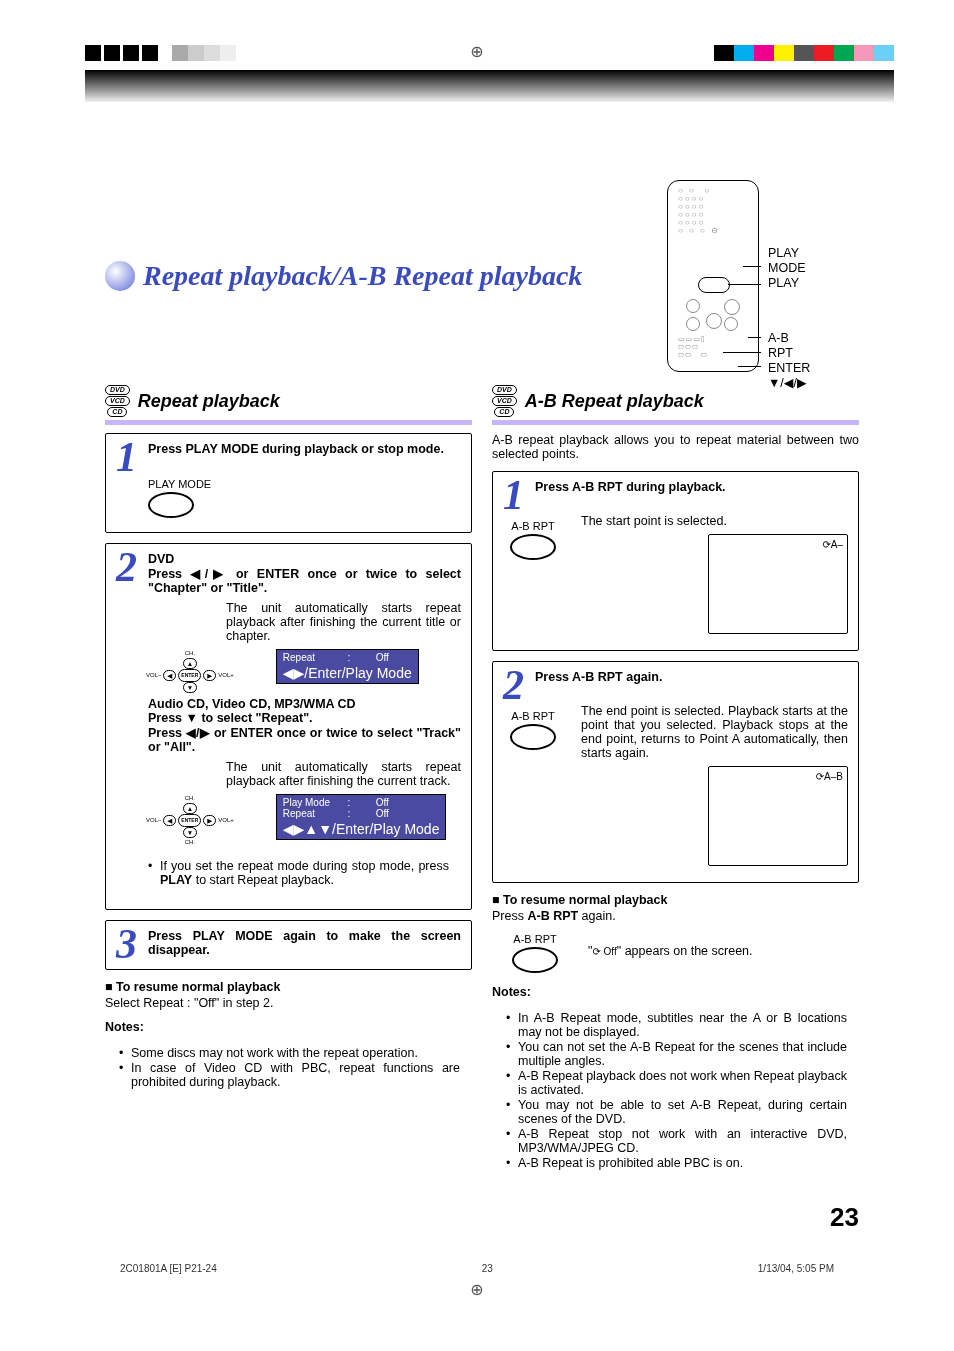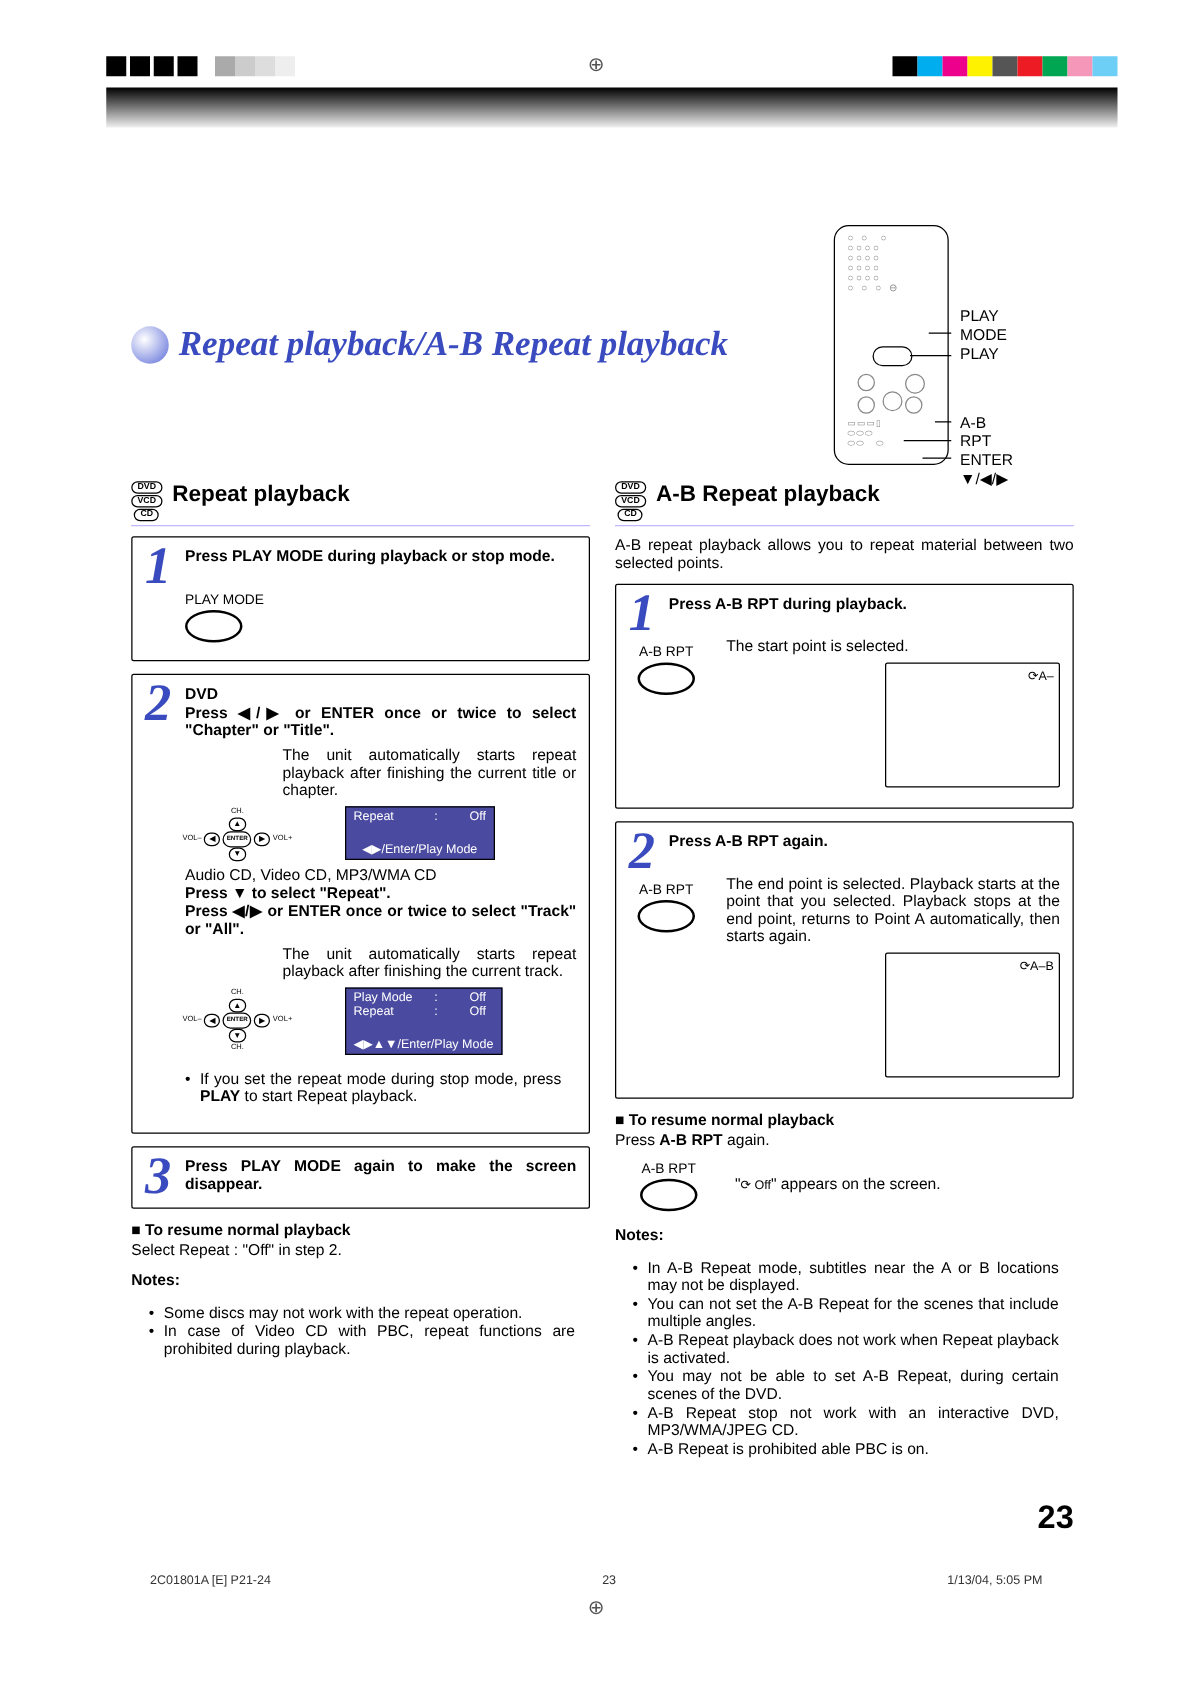--- a/index.html
+++ b/index.html
@@ -97,24 +97,26 @@
   .two-cols {
     display: flex;
     gap: 20px;
   }
   .col {
     flex: 1;
     min-width: 0;
   }
   .section-head {
     display: flex;
+    align-items: center;
     gap: 8px;
-    border-bottom: 1px solid #c4b5fd;
+    border-bottom: 5px solid #c4b5fd;
     padding: 3px 0;
     margin-bottom: 8px;
+    font-style: italic;
   }
   .disc-badge {
     display: flex;
     flex-direction: column;
     gap: 1px;
     align-items: center;
   }
   .disc-badge span {
     font-size: 7px;
     border: 1px solid #000;
@@ -182,21 +184,21 @@
     color: #fff;
     font-size: 10px;
     padding: 2px 6px;
     display: inline-block;
     margin-left: 10px;
   }
   .osd-menu .row { display:flex; }
   .osd-menu .l{ width:62px; text-align:left;}
   .osd-menu .c{ width:8px; text-align:center;}
   .osd-menu .r{ width:36px; text-align:right;}
-  .osd-menu .foot{ color:#fff;font-size:10px;text-align:center;margin-top:14px;}
+  .osd-menu .foot{ color:#fff;font-size:14px;margin-top:2px;}
   .nav-pad {
     display: inline-block;
     vertical-align: top;
     font-size: 7px;
     text-align: center;
     line-height: 9px;
     margin-right: 20px;
   }
   .nav-pad .r{display:flex;align-items:center;justify-content:center;gap:2px;}
   .nav-pad .pill{border:1px solid #000;border-radius:6px;padding:0 3px;font-size:6.5px;}
@@ -383,21 +385,21 @@
             <div class="row">
                 <span class="l">Repeat</span>
                 <span class="c">:</span>
                 <span class="r">Off</span>
               </div>
             <div class="foot">◀▶/Enter/Play Mode</div>
           </div>
         </div>
 
         <div style="margin-left:32px;">
-          <div class="step-text" style="font-weight:normal;">Audio CD, Video CD, MP3/WMA CD</div>
+          <div class="step-text" style="font-weight:bold;">Audio CD, Video CD, MP3/WMA CD</div>
           <div class="step-text">Press ▼ to select "Repeat".</div>
           <div class="step-text">Press ◀/▶ or ENTER once or twice to select "Track" or "All".</div>
         </div>
         <div class="body-text" style="margin-left:110px;">The unit automatically starts repeat playback after finishing the current track.</div>
         <div class="pad-row">
           <div class="nav-pad">
             <div style="font-size:6px;">CH.</div>
             <div class="r">
                 <span class="pill">▲</span>
               </div>

